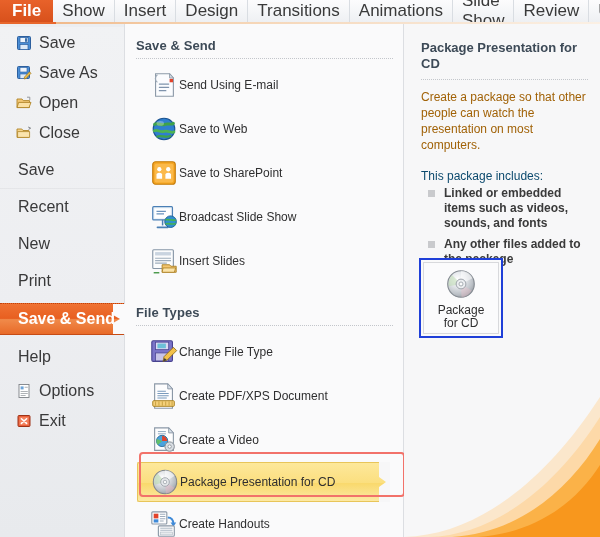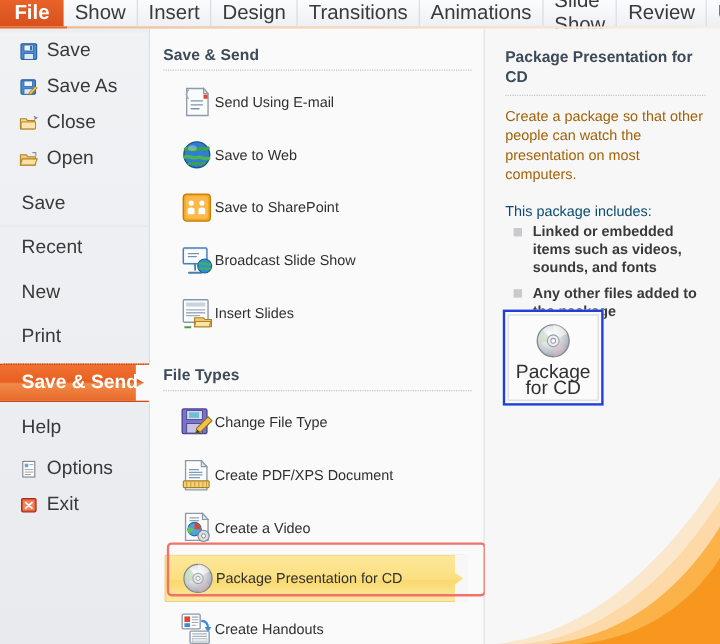--- a/index.html
+++ b/index.html
@@ -136,21 +136,21 @@
     position:absolute;left:419px;top:258px;width:84px;height:80px;
     border:2px solid #1f3fd8;background:#fafafa;box-sizing:border-box;
     display:flex;flex-direction:column;align-items:center;justify-content:center;
     gap:3px;
   }
   .cd-button .inner{
     position:absolute;inset:2px;border:1px solid #d8d9dc;background:#fbfbfc;
   }
   .cd-ic{width:34px;height:34px;display:block;position:relative;z-index:2;}
   .cd-lbl{
-    font-size:16px;color:#2f2f30;text-align:center;line-height:13px;
+    font-size:12px;color:#2f2f30;text-align:center;line-height:13px;
     position:relative;z-index:2;
   }
 
   .swoosh{position:absolute;right:0;bottom:0;width:220px;height:150px;pointer-events:none;}
 </style>
 </head>
 <body>
 
 <div id="app">
 
@@ -217,34 +217,34 @@
         <rect x="1.5" y="1.5" width="12" height="12" rx="1" fill="#4a8ed6" stroke="#2c5f9e" stroke-width="1"></rect>
         <rect x="4" y="2.5" width="7" height="4.5" fill="#eef4fb" stroke="#2c5f9e" stroke-width="0.6"></rect>
         <rect x="4" y="9" width="7" height="4.5" fill="#dce9f7" stroke="#2c5f9e" stroke-width="0.6"></rect>
         <path d="M8.5 12 L13.5 6.8 L15 8.3 L10 13.5 L8 14 Z" fill="#f2c14a" stroke="#9a7420" stroke-width="0.7"></path>
       </svg>
       <span>Save As</span>
     </div>
 
     <div class="nav-item has-icon">
       <svg class="nav-icon" viewBox="0 0 16 16">
+        <path d="M1 4 L6 4 L7.3 5.6 L13.5 5.6 L13.5 12.5 L1 12.5 Z" fill="#f3c775" stroke="#b08427" stroke-width="0.9"></path>
+        <path d="M2.6 7.4 L15 7.4 L13 12.6 L1 12.6 Z" fill="#fbe0a3" stroke="#b08427" stroke-width="0.9"></path>
+        <path d="M11 2.2 L13.8 2.2 L13.8 5" fill="none" stroke="#8a8d93" stroke-width="0.9"></path>
+      </svg>
+      <span>Open</span>
+    </div>
+
+    <div class="nav-item has-icon">
+      <svg class="nav-icon" viewBox="0 0 16 16">
         <path d="M1 4 L5.8 4 L7 5.5 L12.8 5.5 L12.8 12.4 L1 12.4 Z" fill="#f6d48a" stroke="#b08427" stroke-width="0.9"></path>
         <path d="M1.6 6.6 L13.6 6.6 L13.6 12.4 L1.6 12.4 Z" fill="#fbe4ad" stroke="#b08427" stroke-width="0.8"></path>
         <path d="M12.2 2 L14.6 3.2 L12.6 4.4" fill="none" stroke="#6f7378" stroke-width="0.9"></path>
       </svg>
       <span>Close</span>
-    </div>
-
-    <div class="nav-item has-icon">
-      <svg class="nav-icon" viewBox="0 0 16 16">
-        <path d="M1 4 L6 4 L7.3 5.6 L13.5 5.6 L13.5 12.5 L1 12.5 Z" fill="#f3c775" stroke="#b08427" stroke-width="0.9"></path>
-        <path d="M2.6 7.4 L15 7.4 L13 12.6 L1 12.6 Z" fill="#fbe0a3" stroke="#b08427" stroke-width="0.9"></path>
-        <path d="M11 2.2 L13.8 2.2 L13.8 5" fill="none" stroke="#8a8d93" stroke-width="0.9"></path>
-      </svg>
-      <span>Open</span>
     </div>
 
     <div class="nav-gap"></div>
     <div class="nav-item plain">
       <span>Save</span>
     </div>
     <div class="nav-sep"></div>
     <div class="nav-item plain">
       <span>Recent</span>
     </div>

